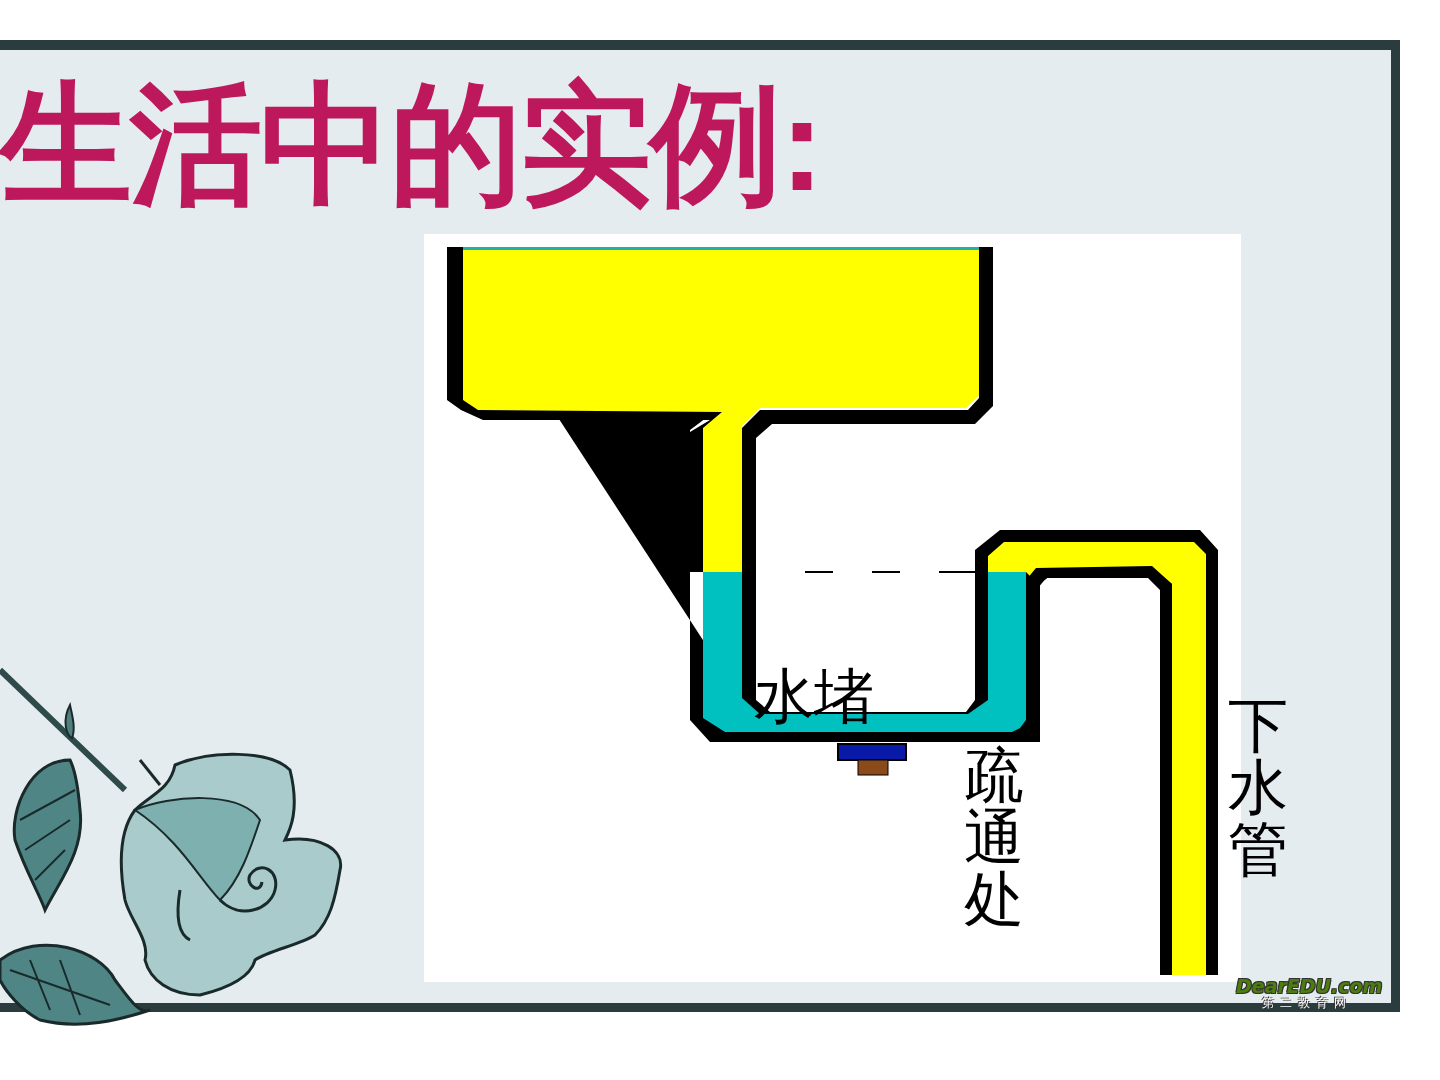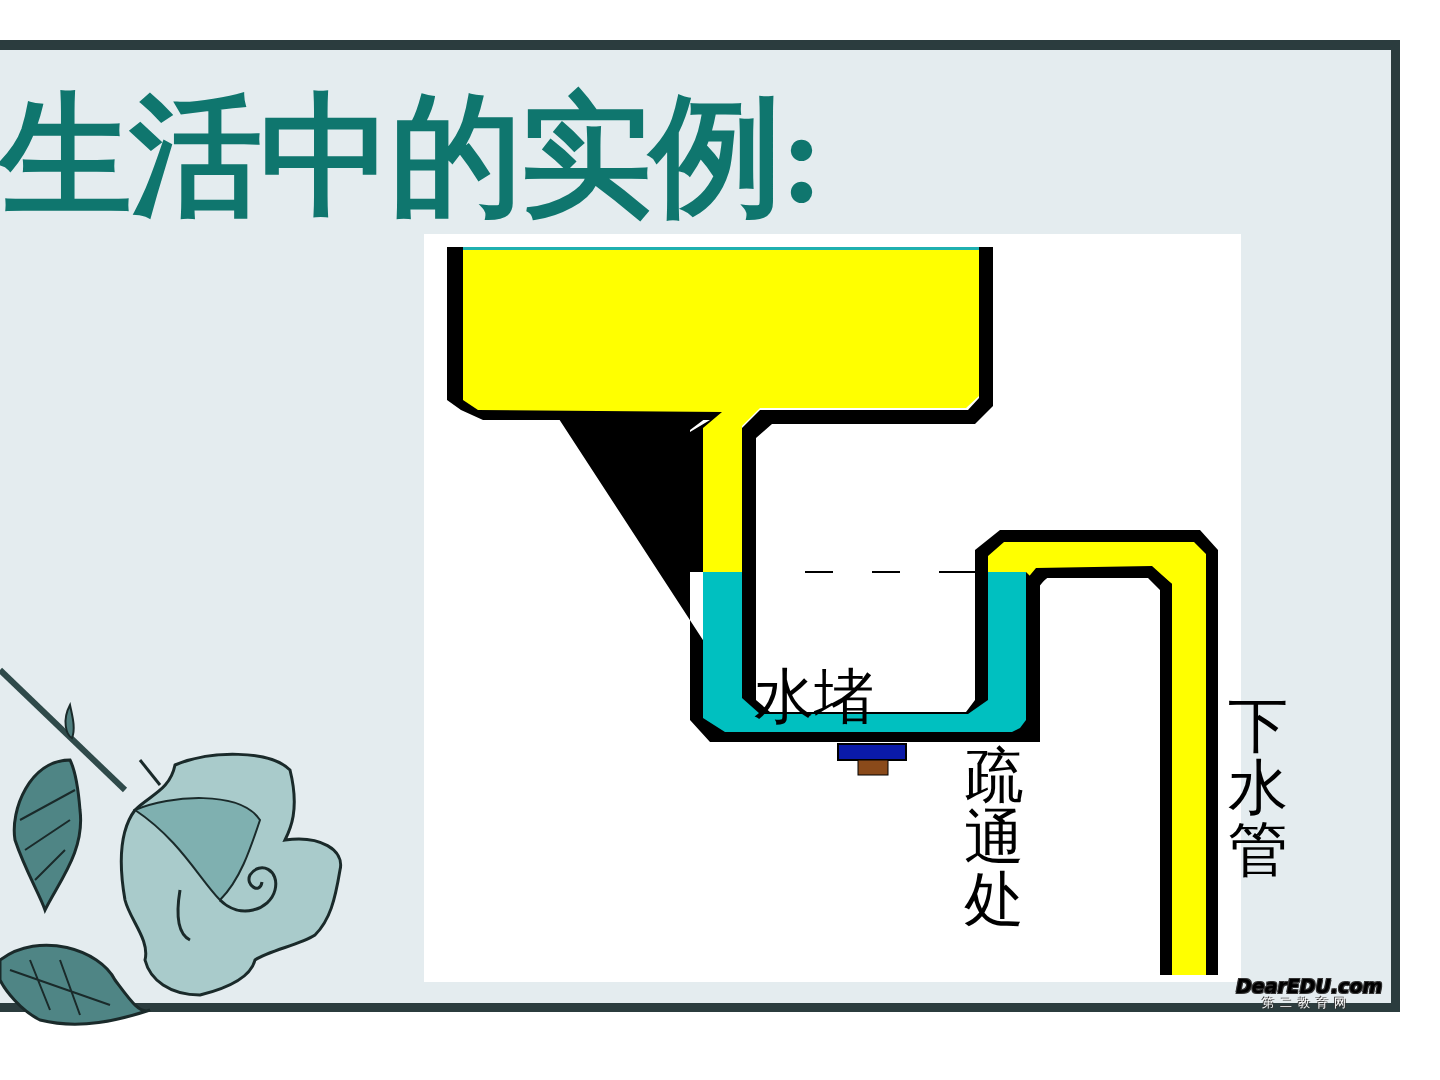--- a/index.html
+++ b/index.html
@@ -1,32 +1,32 @@
 <!DOCTYPE html>
 <html><head>
 <meta charset="utf-8">
 <style>
   html, body { margin:0; padding:0; }
   body { width:1440px; height:1080px; background:#ffffff; position:relative; overflow:hidden; font-family:"DejaVu Sans", sans-serif; }
   .slide-bg { position:absolute; left:0; top:40px; width:1400px; height:972px; background:#e4ecef; }
   .frame-top { position:absolute; left:0; top:40px; width:1400px; height:10px; background:#2b3c3e; }
   .frame-right { position:absolute; left:1391px; top:40px; width:9px; height:972px; background:#2b3c3e; }
   .frame-bottom { position:absolute; left:0; top:1003px; width:1400px; height:9px; background:#2b3c3e; }
-  .title { position:absolute; left:0px; top:60px; font-family:Liberation Serif, serif; font-weight:bold; font-size:132px; line-height:170px; color:#0f766e; letter-spacing:-2px; white-space:nowrap;margin-top:12px; }
+  .title { position:absolute; left:0px; top:60px; font-family:Liberation Sans, sans-serif; font-weight:bold; font-size:132px; line-height:170px; color:#be185d; letter-spacing:-2px; white-space:nowrap; }
   .diagram-panel { position:absolute; left:424px; top:234px; width:817px; height:748px; background:#ffffff; }
   .diagram-svg { position:absolute; left:0; top:0; }
   .label { position:absolute; font-family:"DejaVu Serif", serif; color:#000; line-height:1; }
   .label-clog { left:754px; top:666px; font-size:60px; }
   .label-vert { font-size:60px; width:64px; text-align:center; }
   .label-cleanout { left:962px; top:745px; }
   .label-drain { left:1226px; top:695px; }
   .label-vert span { display:block; height:62px; }
   .rose { position:absolute; left:0; top:660px; }
   .watermark { position:absolute; left:1236px; top:975px; width:180px; height:40px; }
-  .wm-top { position:absolute; left:0; top:0; font-family:"DejaVu Sans", sans-serif; font-weight:bold; font-style:italic; font-size:19px; color:#000000; text-shadow:1px 1px 0 #333, -1px -1px 0 #333, 1px -1px 0 #333, -1px 1px 0 #333; letter-spacing:0px; }
+  .wm-top { position:absolute; left:0; top:0; font-family:"DejaVu Sans", sans-serif; font-weight:bold; font-style:italic; font-size:19px; color:#4d7c0f; text-shadow:1px 1px 0 #333, -1px -1px 0 #333, 1px -1px 0 #333, -1px 1px 0 #333; letter-spacing:0px; }
   .wm-bottom { position:absolute; left:26px; top:20px; font-family:Liberation Serif, serif; font-size:12px; color:#ffffff; letter-spacing:6px; text-shadow:1px 1px 0 #333, -1px -1px 0 #333; }
 </style>
 </head>
 <body>
 
 <div class="slide-bg"></div>
 <div class="frame-top"></div>
 <div class="frame-right"></div>
 <div class="frame-bottom"></div>
 

